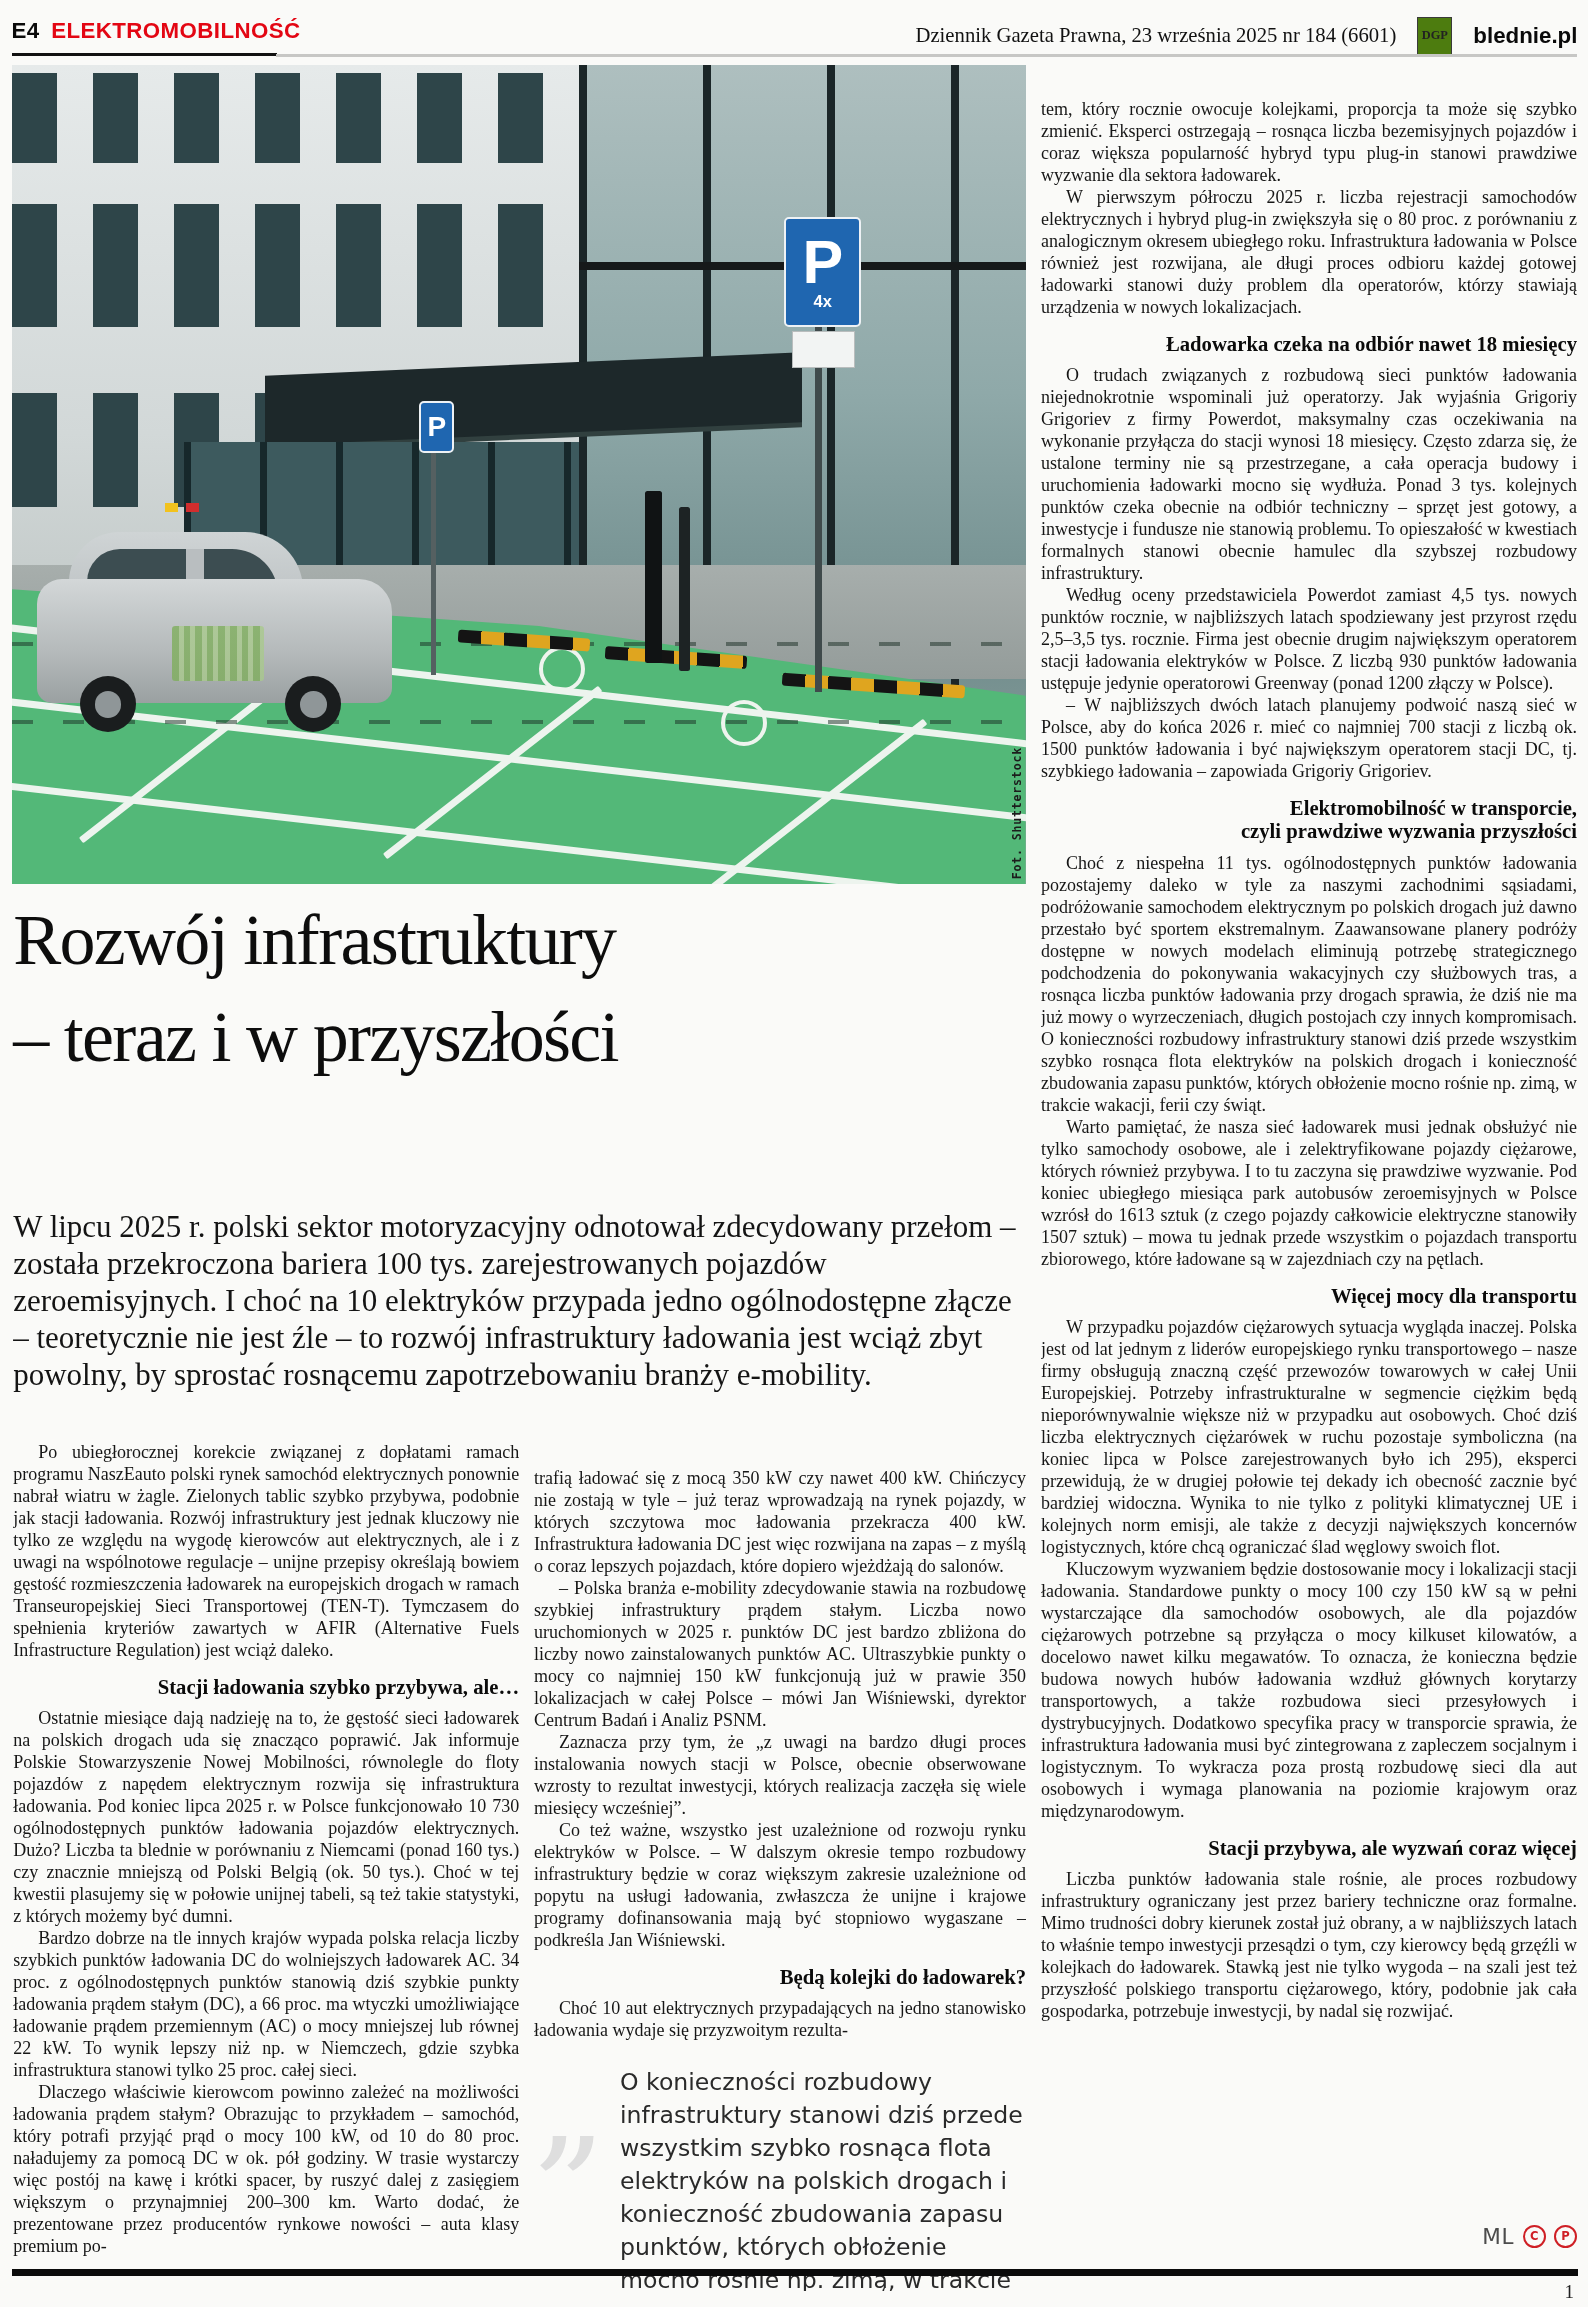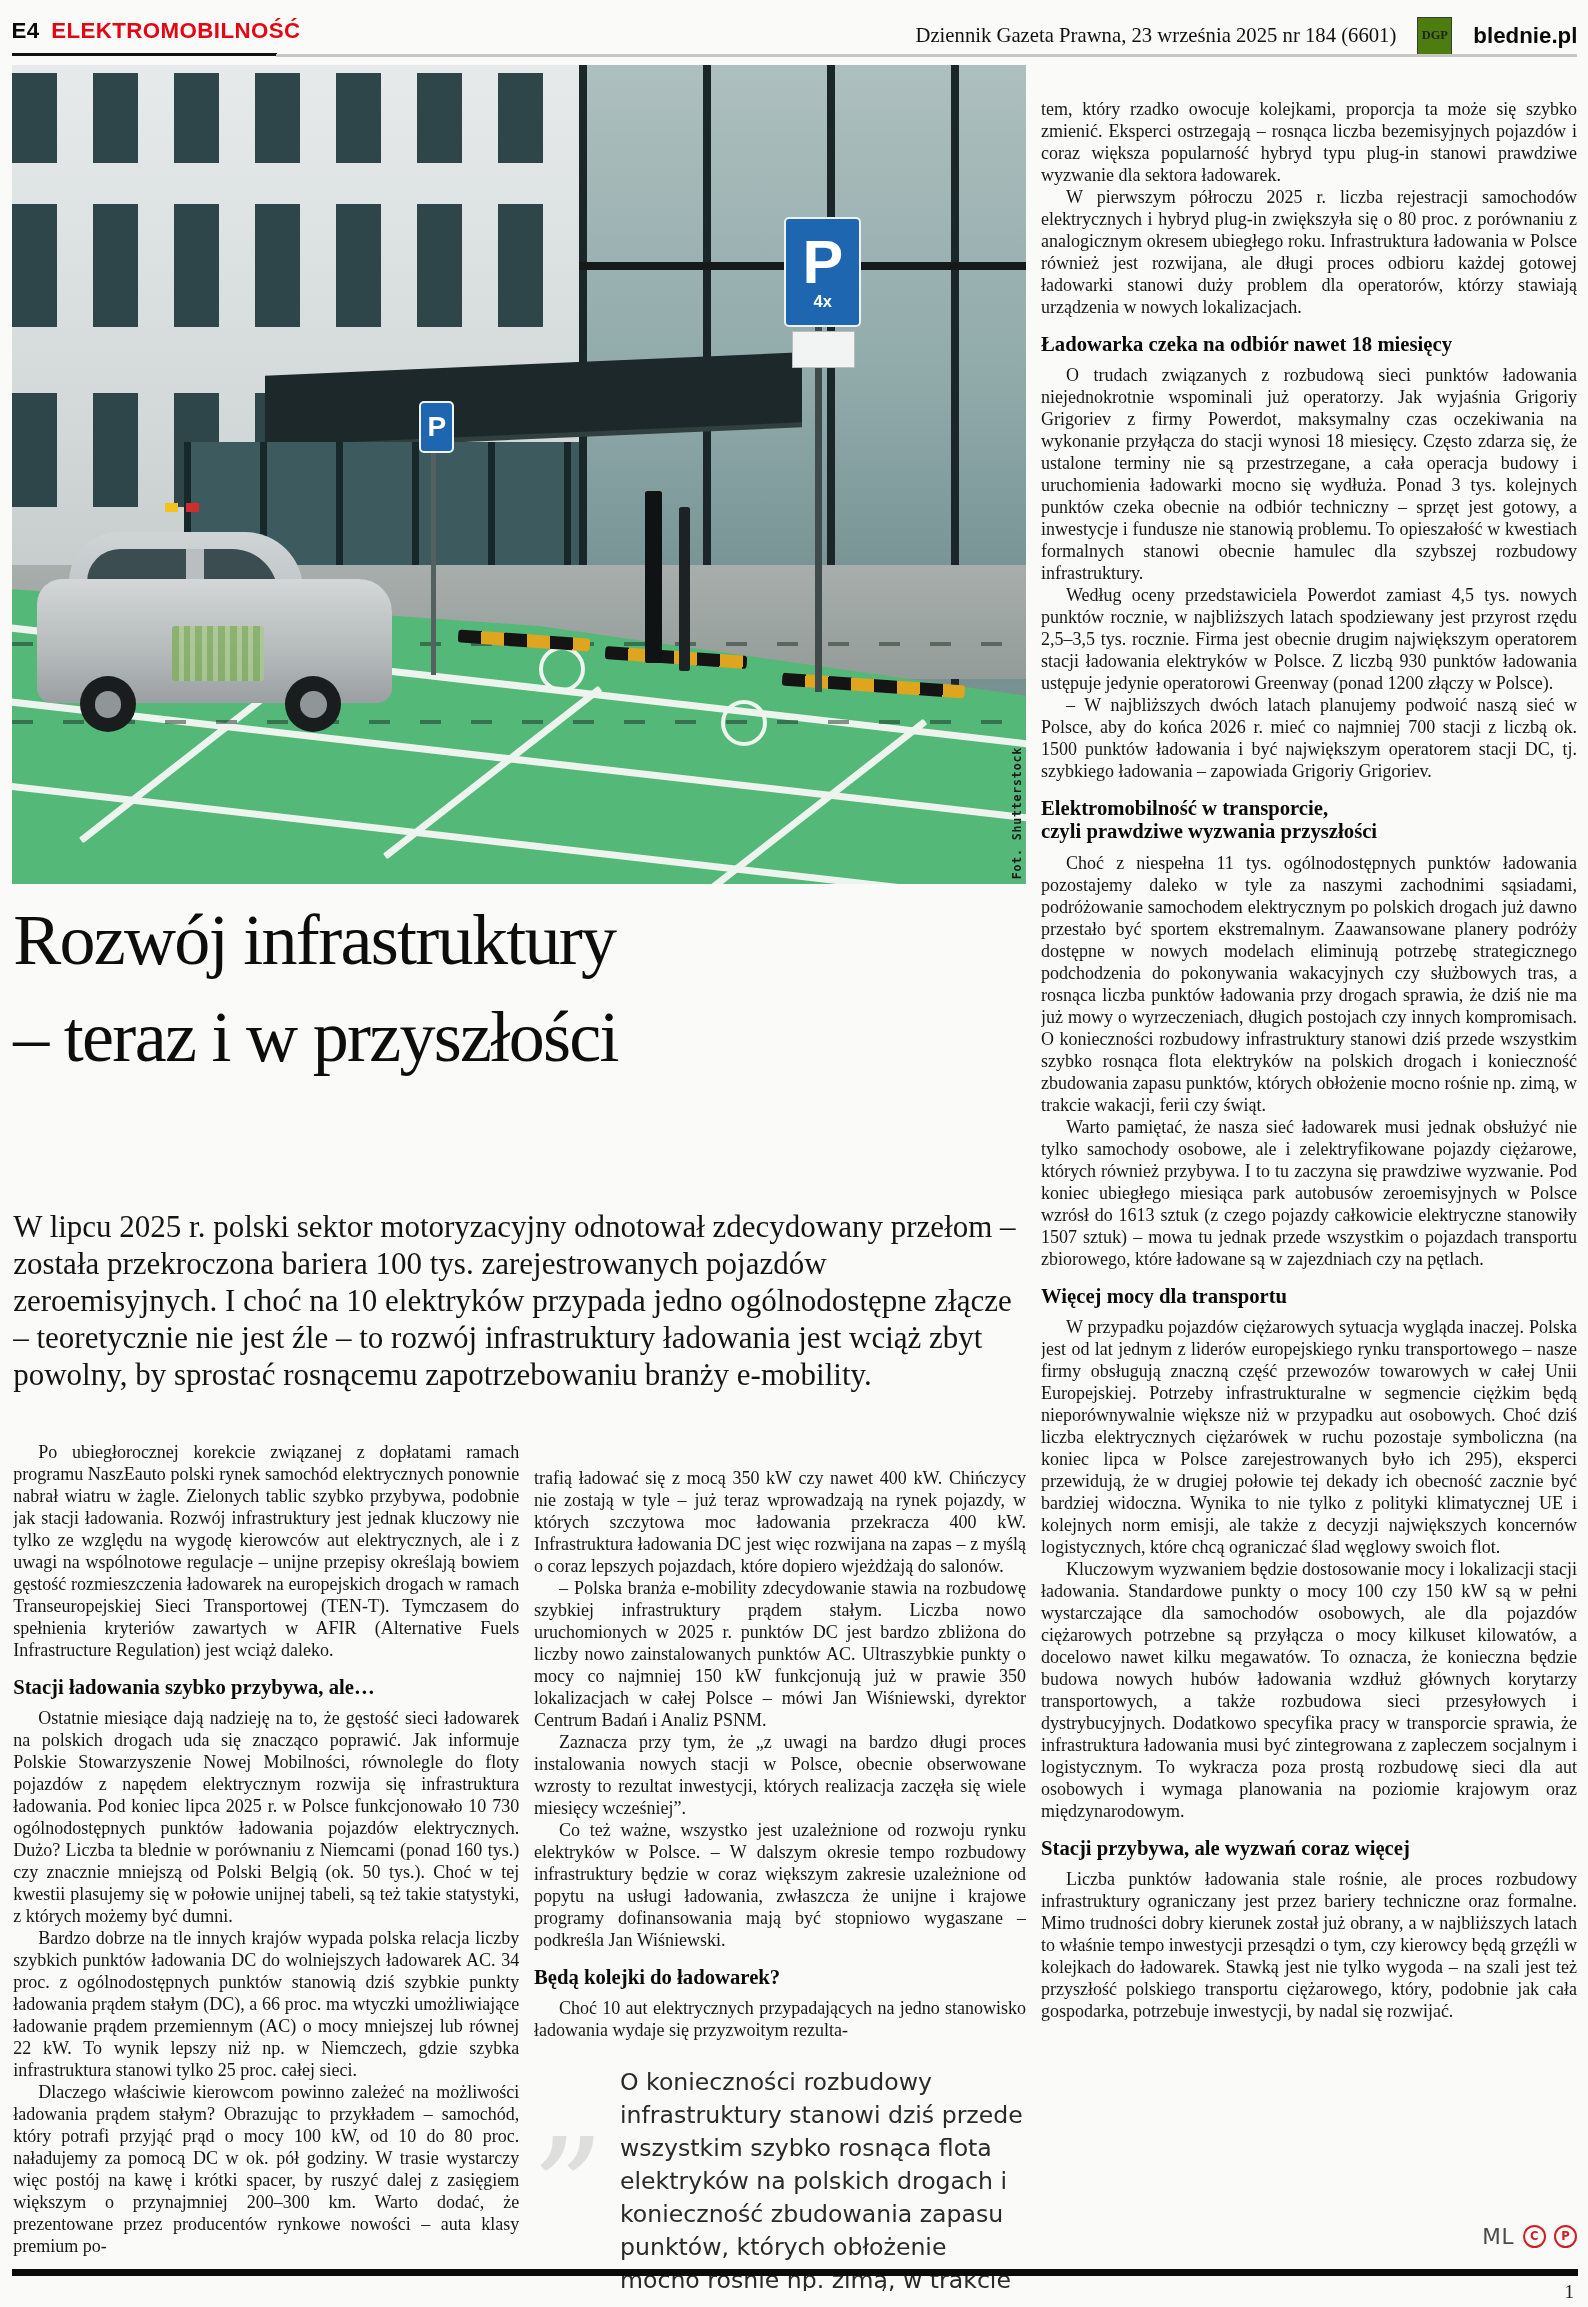--- a/index.html
+++ b/index.html
@@ -95,21 +95,21 @@
   .lede{left:13.2px;top:1208px;width:1006px;font-size:31px;line-height:37px;color:#141414;}
 
   
   .bcol{font-size:18px;line-height:22px;text-align:justify;}
   .col1{left:13.2px;top:1441px;width:506px;height:824px;overflow:hidden;}
   .col2{left:534px;top:1467px;width:492px;height:824px;overflow:hidden;}
   .colR{left:1041px;top:98px;width:536px;height:2131px;overflow:hidden;}
   .para{margin:0;text-indent:25px;}
   .noind{text-indent:0;}
   .subhead{font:700 20.7px/23px "Liberation Serif",serif;margin:15px 0 8.3px;color:#0b0b0b;
-       text-align:left;white-space:pre-line;}
+       text-align:right;white-space:pre-line;}
 
   
   .quote{display:flex;margin-top:25px;}
   .qmark{flex:none;width:86px;font-family:"DejaVu Serif",serif;font-size:141px;line-height:74px;
        color:#dedede;letter-spacing:-8.3px;}
   .qtext{font-family:"DejaVu Sans",sans-serif;font-size:23.6px;line-height:33px;color:#2a2a2a;
        text-align:left;}
 
   
   .byline{left:1041px;top:2224px;width:536px;display:flex;justify-content:flex-end;
@@ -213,21 +213,21 @@
   <p class="para">Co też ważne, wszystko jest uzależnione od rozwoju rynku elektryków w Polsce. – W dalszym okresie tempo rozbudowy infrastruktury będzie w coraz większym zakresie uzależnione od popytu na usługi ładowania, zwłaszcza że unijne i krajowe programy dofinansowania mają być stopniowo wygaszane – podkreśla Jan Wiśniewski.</p>
   <h3 class="subhead">Będą kolejki do ładowarek?</h3>
   <p class="para">Choć 10 aut elektrycznych przypadających na jedno stanowisko ładowania wydaje się przyzwoitym rezulta-</p>
   <div class="quote">
     <div class="qmark">„</div>
     <div class="qtext">O konieczności rozbudowy infrastruktury stanowi dziś przede wszystkim szybko rosnąca flota elektryków na polskich drogach i konieczność zbudowania zapasu punktów, których obłożenie mocno rośnie np. zimą, w trakcie wakacji, ferii czy świąt</div>
   </div>
 </div>
 
 <div class="abs bcol colR">
-  <p class="para noind">tem, który rzadko owocuje kolejkami, proporcja ta może się szybko zmienić. Eksperci ostrzegają – rosnąca liczba bezemisyjnych pojazdów i coraz większa popularność hybryd typu plug-in stanowi prawdziwe wyzwanie dla sektora ładowarek.</p>
+  <p class="para noind">tem, który rocznie owocuje kolejkami, proporcja ta może się szybko zmienić. Eksperci ostrzegają – rosnąca liczba bezemisyjnych pojazdów i coraz większa popularność hybryd typu plug-in stanowi prawdziwe wyzwanie dla sektora ładowarek.</p>
   <p class="para">W pierwszym półroczu 2025 r. liczba rejestracji samochodów elektrycznych i hybryd plug-in zwiększyła się o 80 proc. z porównaniu z analogicznym okresem ubiegłego roku. Infrastruktura ładowania w Polsce również jest rozwijana, ale długi proces odbioru każdej gotowej ładowarki stanowi duży problem dla operatorów, którzy stawiają urządzenia w nowych lokalizacjach.</p>
   <h3 class="subhead">Ładowarka czeka na odbiór nawet 18 miesięcy</h3>
   <p class="para">O trudach związanych z rozbudową sieci punktów ładowania niejednokrotnie wspominali już operatorzy. Jak wyjaśnia Grigoriy Grigoriev z firmy Powerdot, maksymalny czas oczekiwania na wykonanie przyłącza do stacji wynosi 18 miesięcy. Często zdarza się, że ustalone terminy nie są przestrzegane, a cała operacja budowy i uruchomienia ładowarki mocno się wydłuża. Ponad 3 tys. kolejnych punktów czeka obecnie na odbiór techniczny – sprzęt jest gotowy, a inwestycje i fundusze nie stanowią problemu. To opieszałość w kwestiach formalnych stanowi obecnie hamulec dla szybszej rozbudowy infrastruktury.</p>
   <p class="para">Według oceny przedstawiciela Powerdot zamiast 4,5 tys. nowych punktów rocznie, w najbliższych latach spodziewany jest przyrost rzędu 2,5–3,5 tys. rocznie. Firma jest obecnie drugim największym operatorem stacji ładowania elektryków w Polsce. Z liczbą 930 punktów ładowania ustępuje jedynie operatorowi Greenway (ponad 1200 złączy w Polsce).</p>
   <p class="para">– W najbliższych dwóch latach planujemy podwoić naszą sieć w Polsce, aby do końca 2026 r. mieć co najmniej 700 stacji z liczbą ok. 1500 punktów ładowania i być największym operatorem stacji DC, tj. szybkiego ładowania – zapowiada Grigoriy Grigoriev.</p>
   <h3 class="subhead">Elektromobilność w transporcie,
 czyli prawdziwe wyzwania przyszłości</h3>
   <p class="para">Choć z niespełna 11 tys. ogólnodostępnych punktów ładowania pozostajemy daleko w tyle za naszymi zachodnimi sąsiadami, podróżowanie samochodem elektrycznym po polskich drogach już dawno przestało być sportem ekstremalnym. Zaawansowane planery podróży dostępne w nowych modelach eliminują potrzebę strategicznego podchodzenia do pokonywania wakacyjnych czy służbowych tras, a rosnąca liczba punktów ładowania przy drogach sprawia, że dziś nie ma już mowy o wyrzeczeniach, długich postojach czy innych kompromisach. O konieczności rozbudowy infrastruktury stanowi dziś przede wszystkim szybko rosnąca flota elektryków na polskich drogach i konieczność zbudowania zapasu punktów, których obłożenie mocno rośnie np. zimą, w trakcie wakacji, ferii czy świąt.</p>
   <p class="para">Warto pamiętać, że nasza sieć ładowarek musi jednak obsłużyć nie tylko samochody osobowe, ale i zelektryfikowane pojazdy ciężarowe, których również przybywa. I to tu zaczyna się prawdziwe wyzwanie. Pod koniec ubiegłego miesiąca park autobusów zeroemisyjnych w Polsce wzrósł do 1613 sztuk (z czego pojazdy całkowicie elektryczne stanowiły 1507 sztuk) – mowa tu jednak przede wszystkim o pojazdach transportu zbiorowego, które ładowane są w zajezdniach czy na pętlach.</p>
   <h3 class="subhead">Więcej mocy dla transportu</h3>

